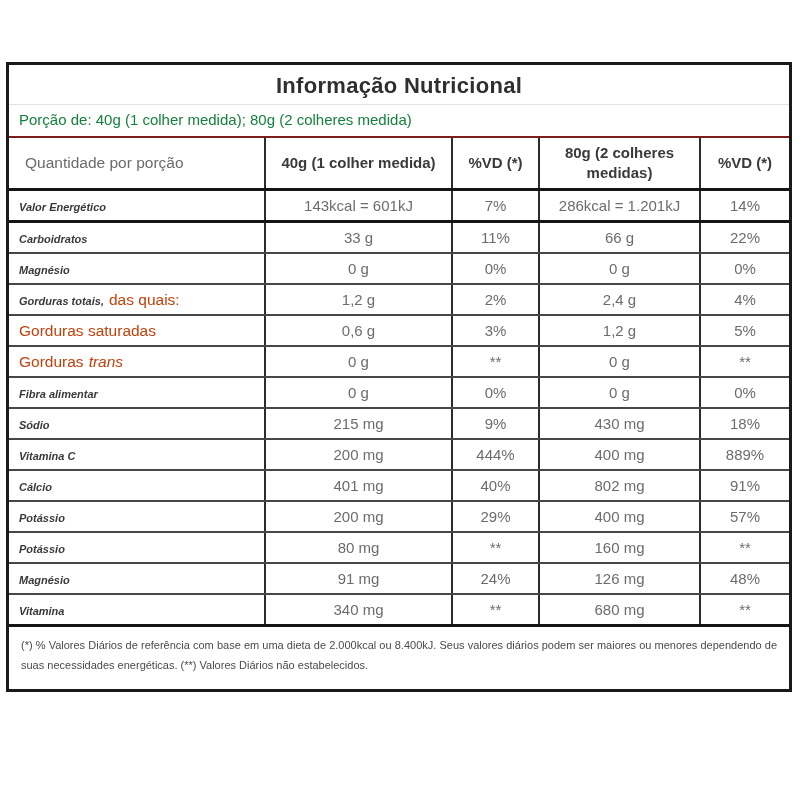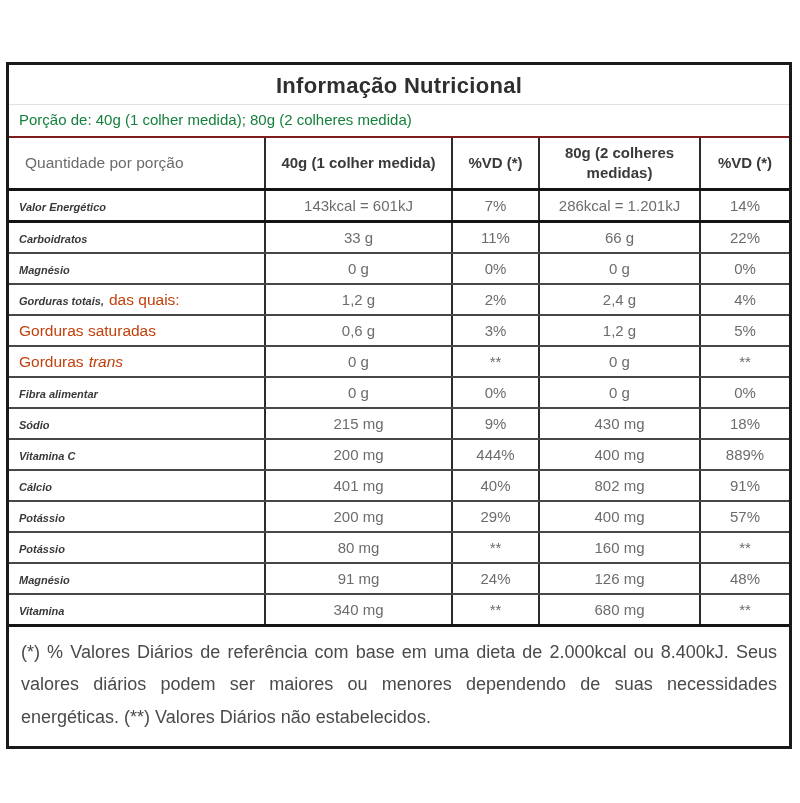--- a/index.html
+++ b/index.html
@@ -69,21 +69,21 @@
     border-bottom: 2px solid #474747;
   }
   tbody tr.thick td { border-bottom: 3px solid #141414; }
   td.lbl { text-align: left; padding-left: 10px; }
   td.lbl.indent { }
   .b { font-weight: 700; color: #393939; font-size: 11px; font-style: italic; }
   .p { font-weight: 400; color: #c2410c; font-size: 15.5px; }
   .i { font-style: italic; }
   .gap { margin-left: 5px; }
   .footnote {
-    font-size: 18px;
+    font-size: 11px;
     color: #4a4a4a;
     line-height: 1.8;
     text-align: justify;
     padding: 9px 12px 13px 12px;
   }
 </style>
 </head>
 <body>
 
 <div class="page">

